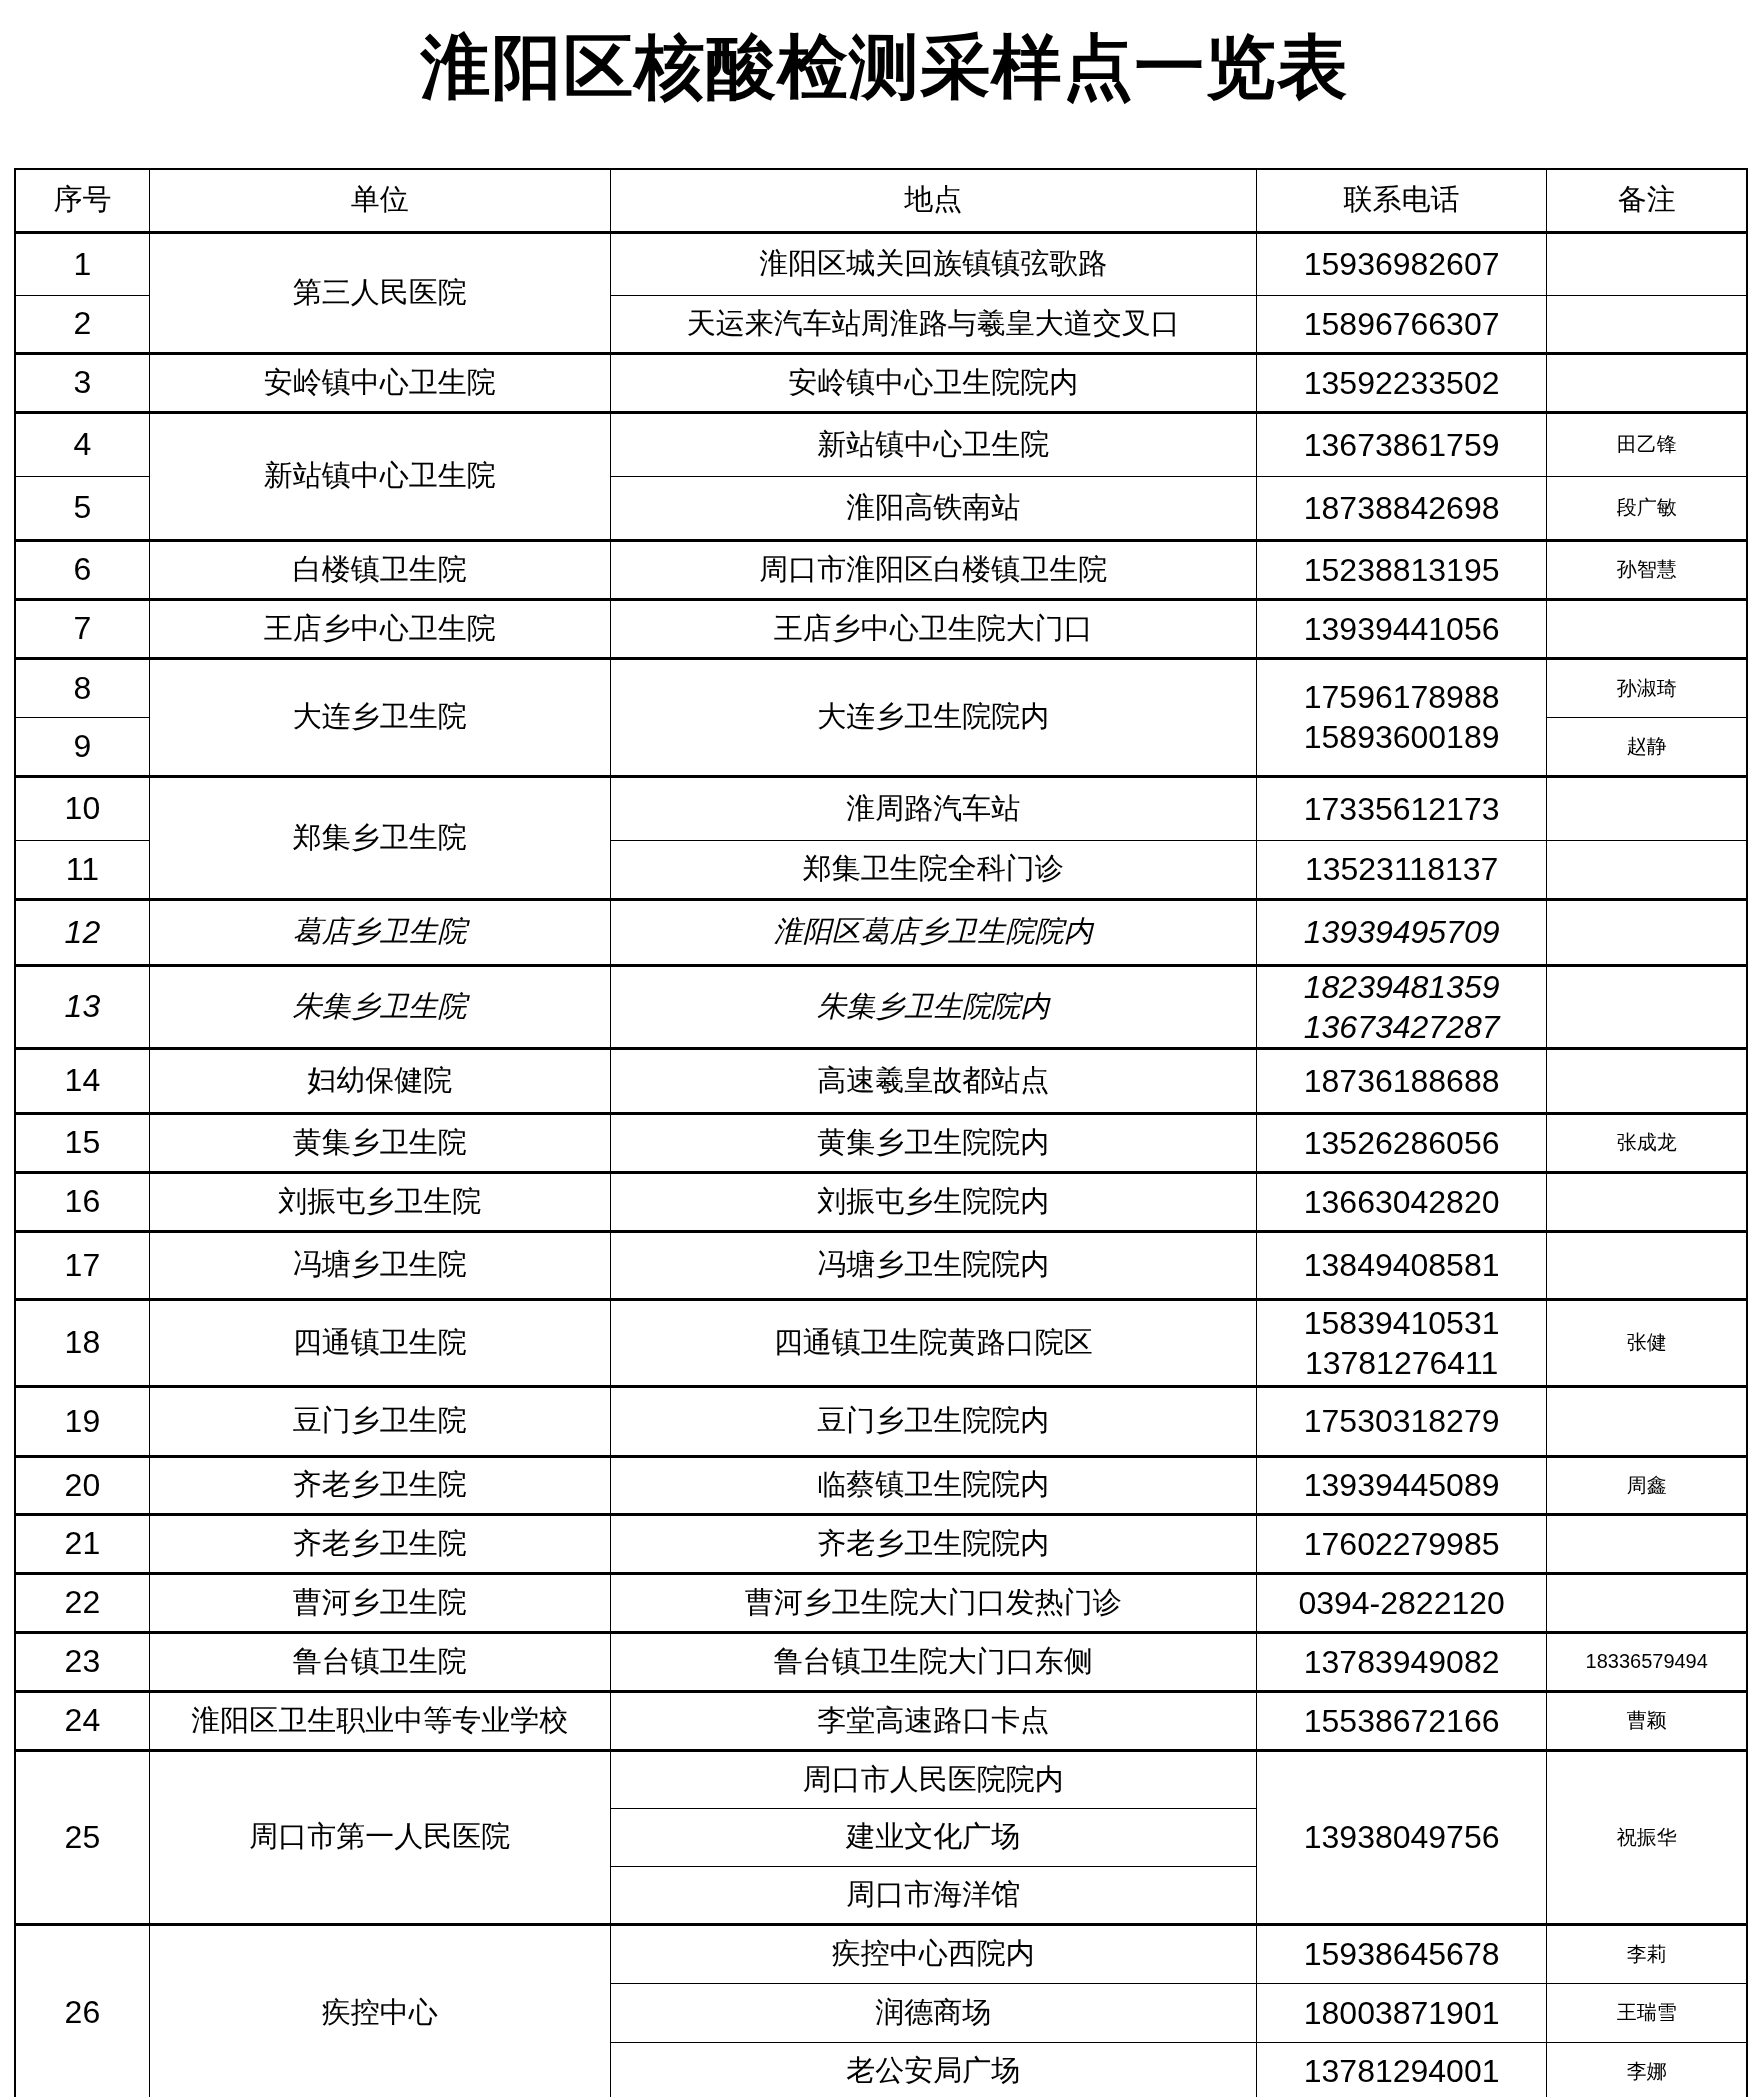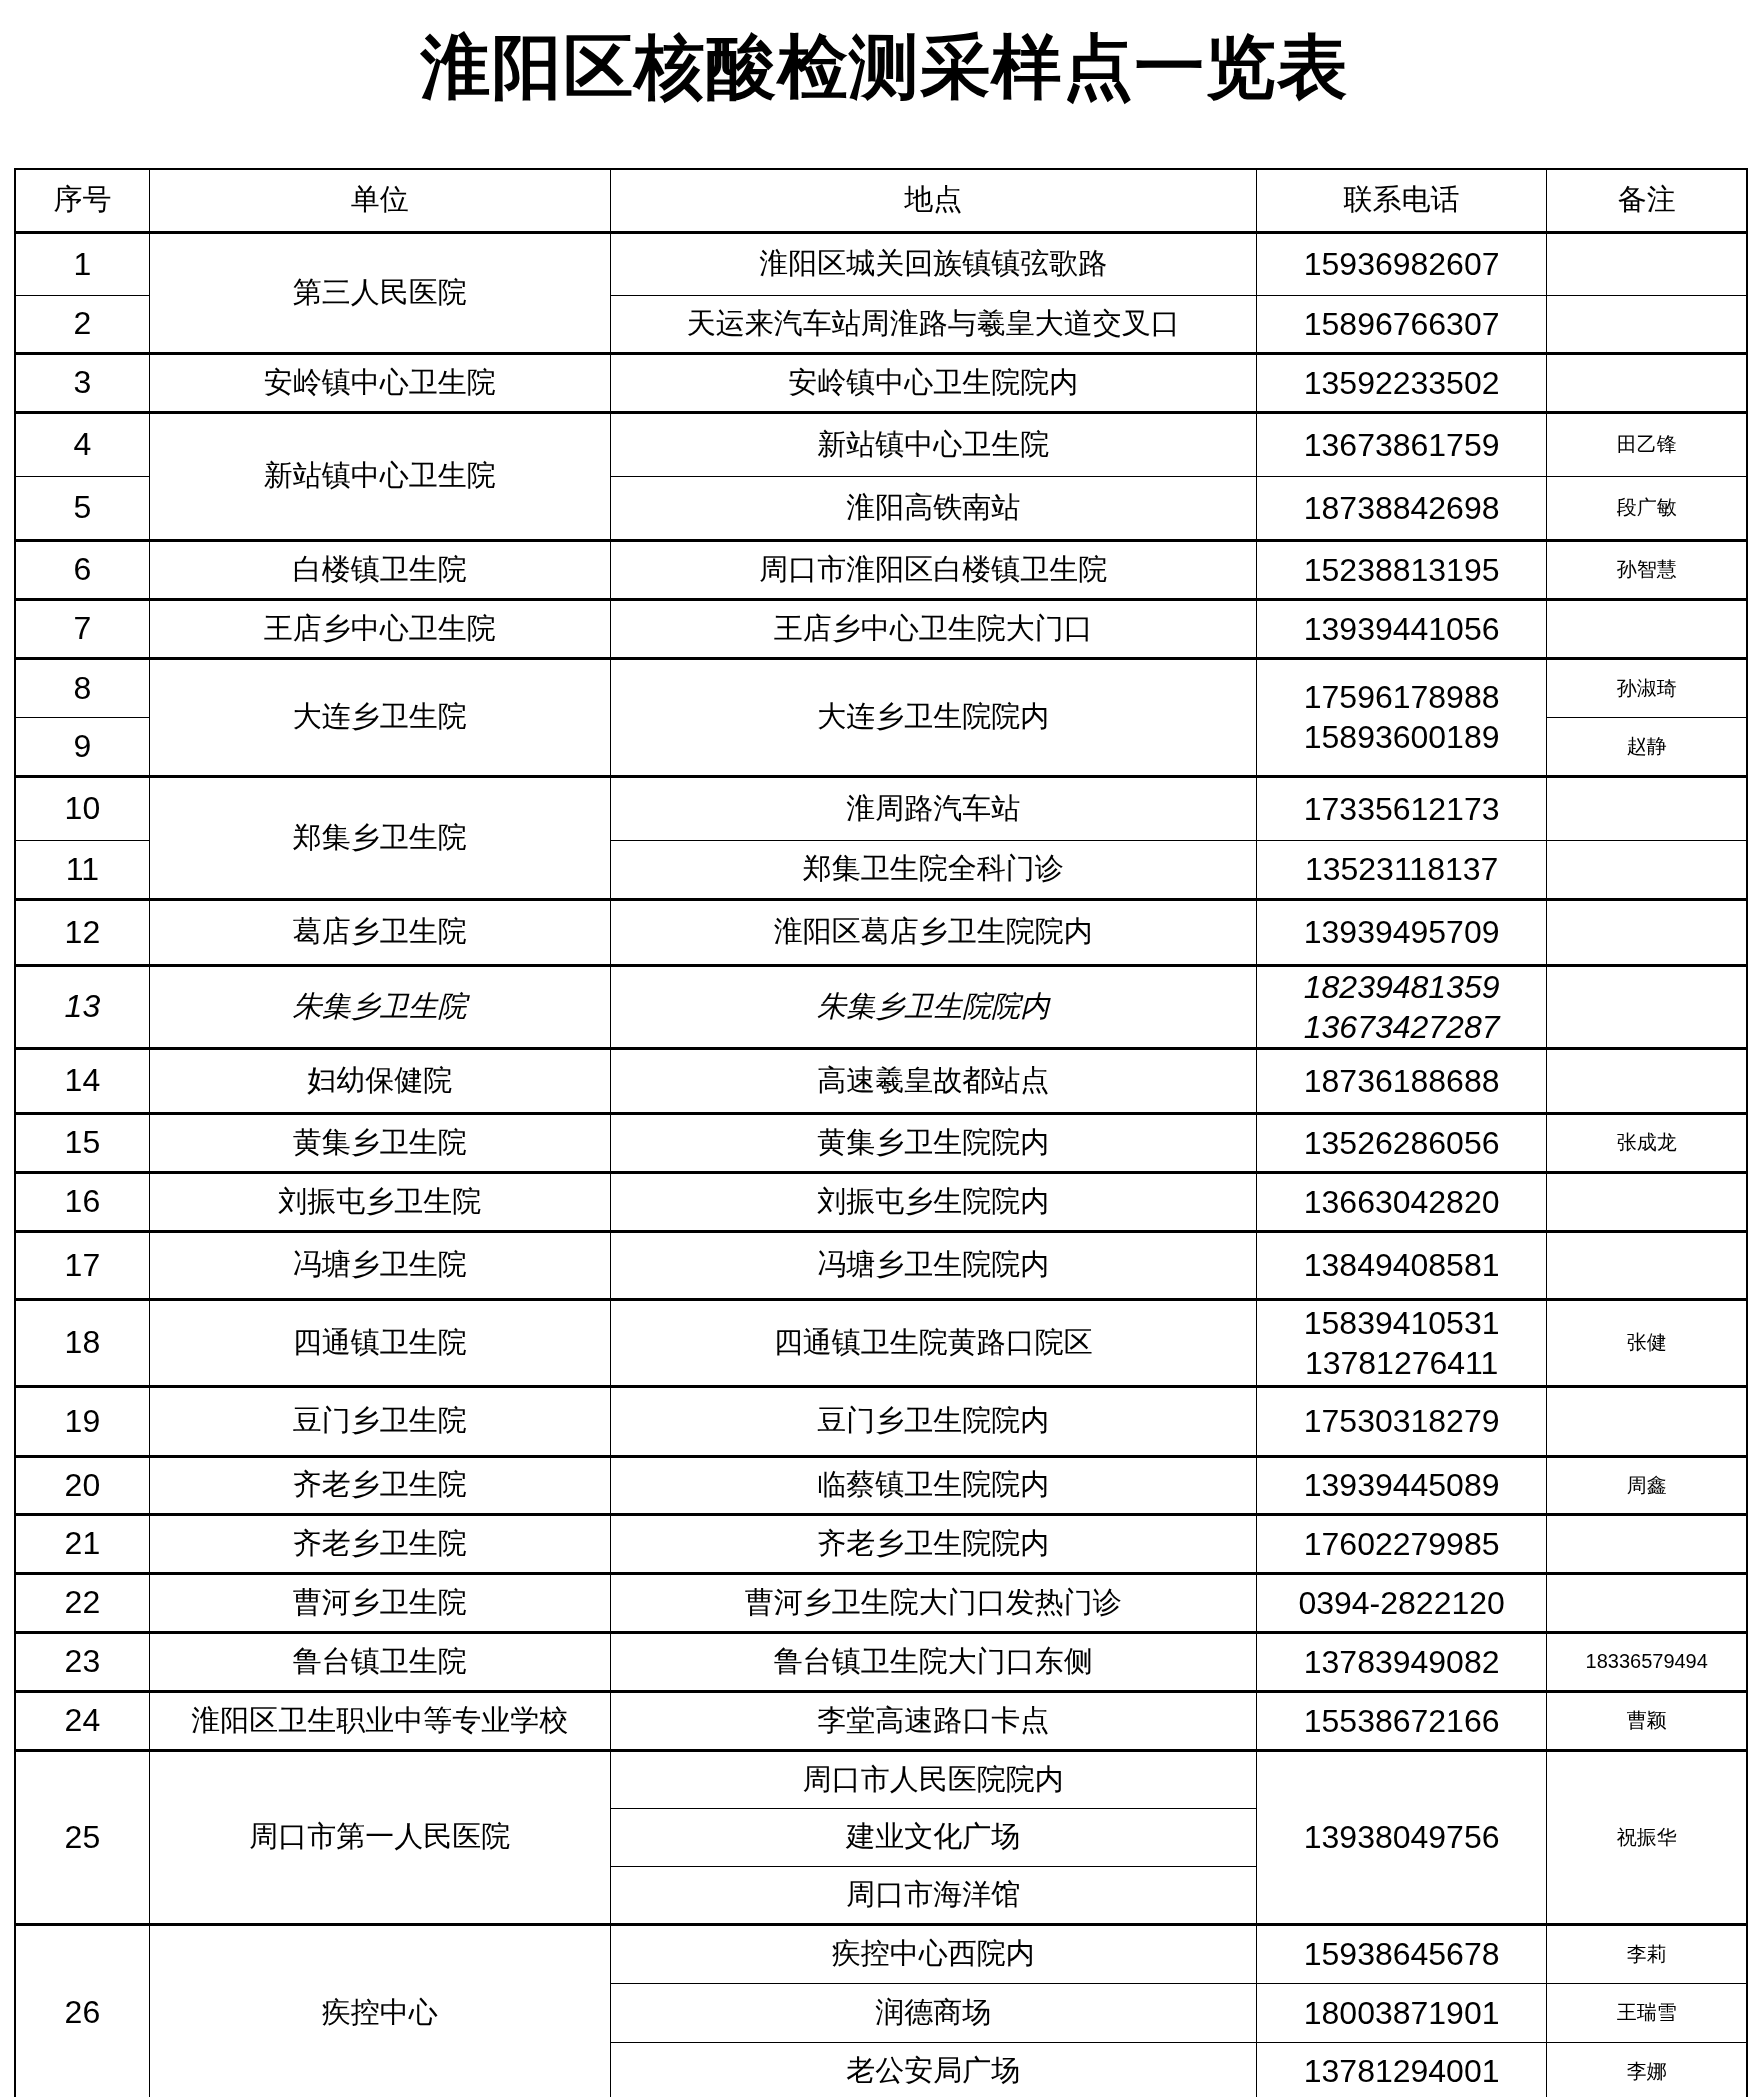--- a/index.html
+++ b/index.html
@@ -145,21 +145,21 @@
           <td class="col-location">淮周路汽车站</td>
           <td class="col-phone">17335612173</td>
           <td class="col-note"></td>
         </tr>
         <tr class="thick" style="height: 59px;">
           <td class="col-no">11</td>
           <td class="col-location">郑集卫生院全科门诊</td>
           <td class="col-phone">13523118137</td>
           <td class="col-note"></td>
         </tr>
-        <tr class="thick" style="height: 66px;">
+        <tr class="thick" style="height: 66px; font-style: italic;">
           <td class="col-no">12</td>
           <td class="col-unit">葛店乡卫生院</td>
           <td class="col-location">淮阳区葛店乡卫生院院内</td>
           <td class="col-phone">13939495709</td>
           <td class="col-note"></td>
         </tr>
         <tr class="thick" style="height: 77px; font-style: italic;">
           <td class="col-no">13</td>
           <td class="col-unit">朱集乡卫生院</td>
           <td class="col-location">朱集乡卫生院院内</td>

